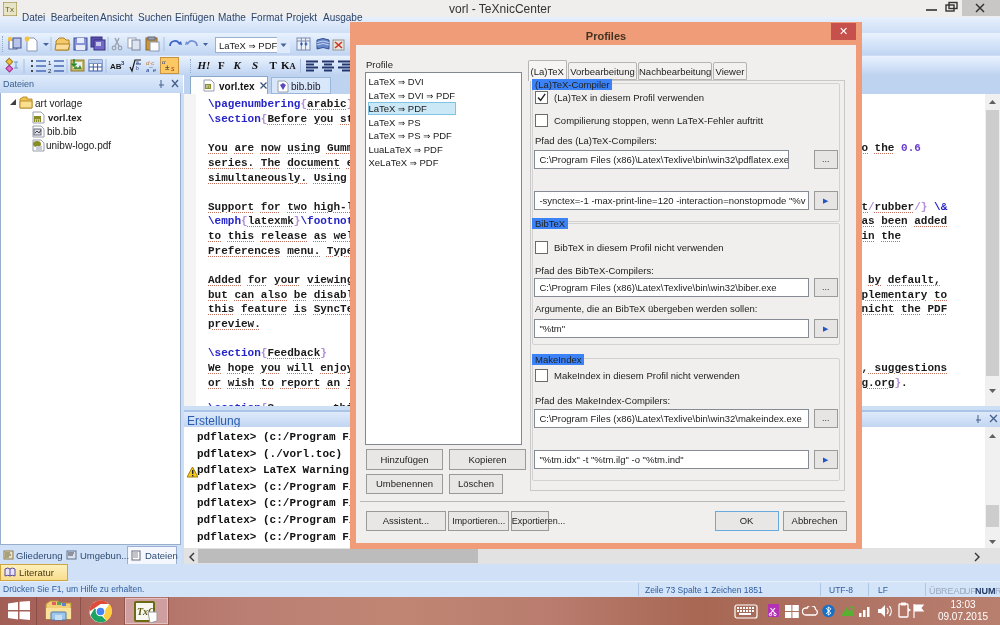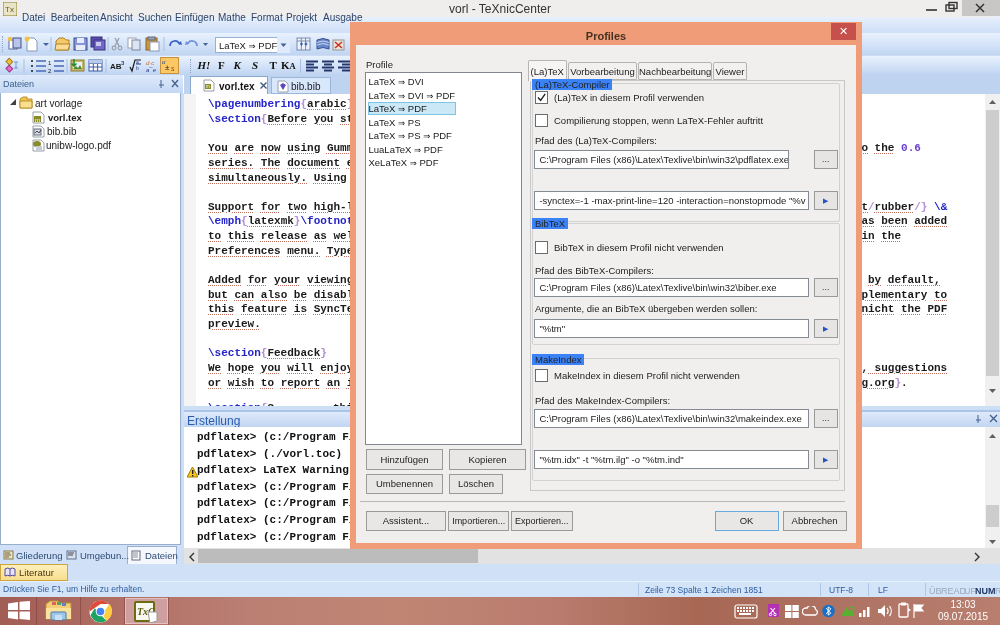--- a/index.html
+++ b/index.html
@@ -560,17 +560,17 @@
     <div class="lab" style="left:198px;top:325px">MakeIndex in diesem Profil nicht verwenden</div>
     <div class="lab" style="left:179px;top:350px">Pfad des MakeIndex-Compilers:</div>
     <div class="field" style="left:178.4px;top:364px;width:275px">C:\Program Files (x86)\Latex\Texlive\bin\win32\makeindex.exe</div>
     <div class="fbtn" style="left:457.8px;top:364px">...</div>
     <div class="field" style="left:178.4px;top:405px;width:275px">"%tm.idx" -t "%tm.ilg" -o "%tm.ind"</div>
     <div class="fbtn" style="left:457.8px;top:405px"><span style="color:#2356c5;font-size:7px">▶</span></div>
 
     <div class="abs" style="left:4px;top:456px;width:485px;height:1px;background:#b8b8b8"></div>
     <div class="btn" style="left:10px;top:466px;width:80px;height:20px;line-height:18px">Assistent...</div>
     <div class="btn" style="left:92.4px;top:466px;width:60.5px;height:20px;line-height:18px;font-size:9px">Importieren...</div>
-    <div class="btn" style="left:154.8px;top:466px;width:62px;height:20px;line-height:18px;font-size:9px">Exportieren...</div>
+    <div class="btn" style="left:154.8px;top:466px;width:38px;height:20px;line-height:18px;font-size:9px">Exportieren...</div>
     <div class="btn" style="left:358.6px;top:466px;width:64px;height:20px;line-height:18px;border:1px solid #66aade">OK</div>
     <div class="btn" style="left:426.6px;top:466px;width:64px;height:20px;line-height:18px">Abbrechen</div>
   </div>
 </div>
 
 </body></html>

